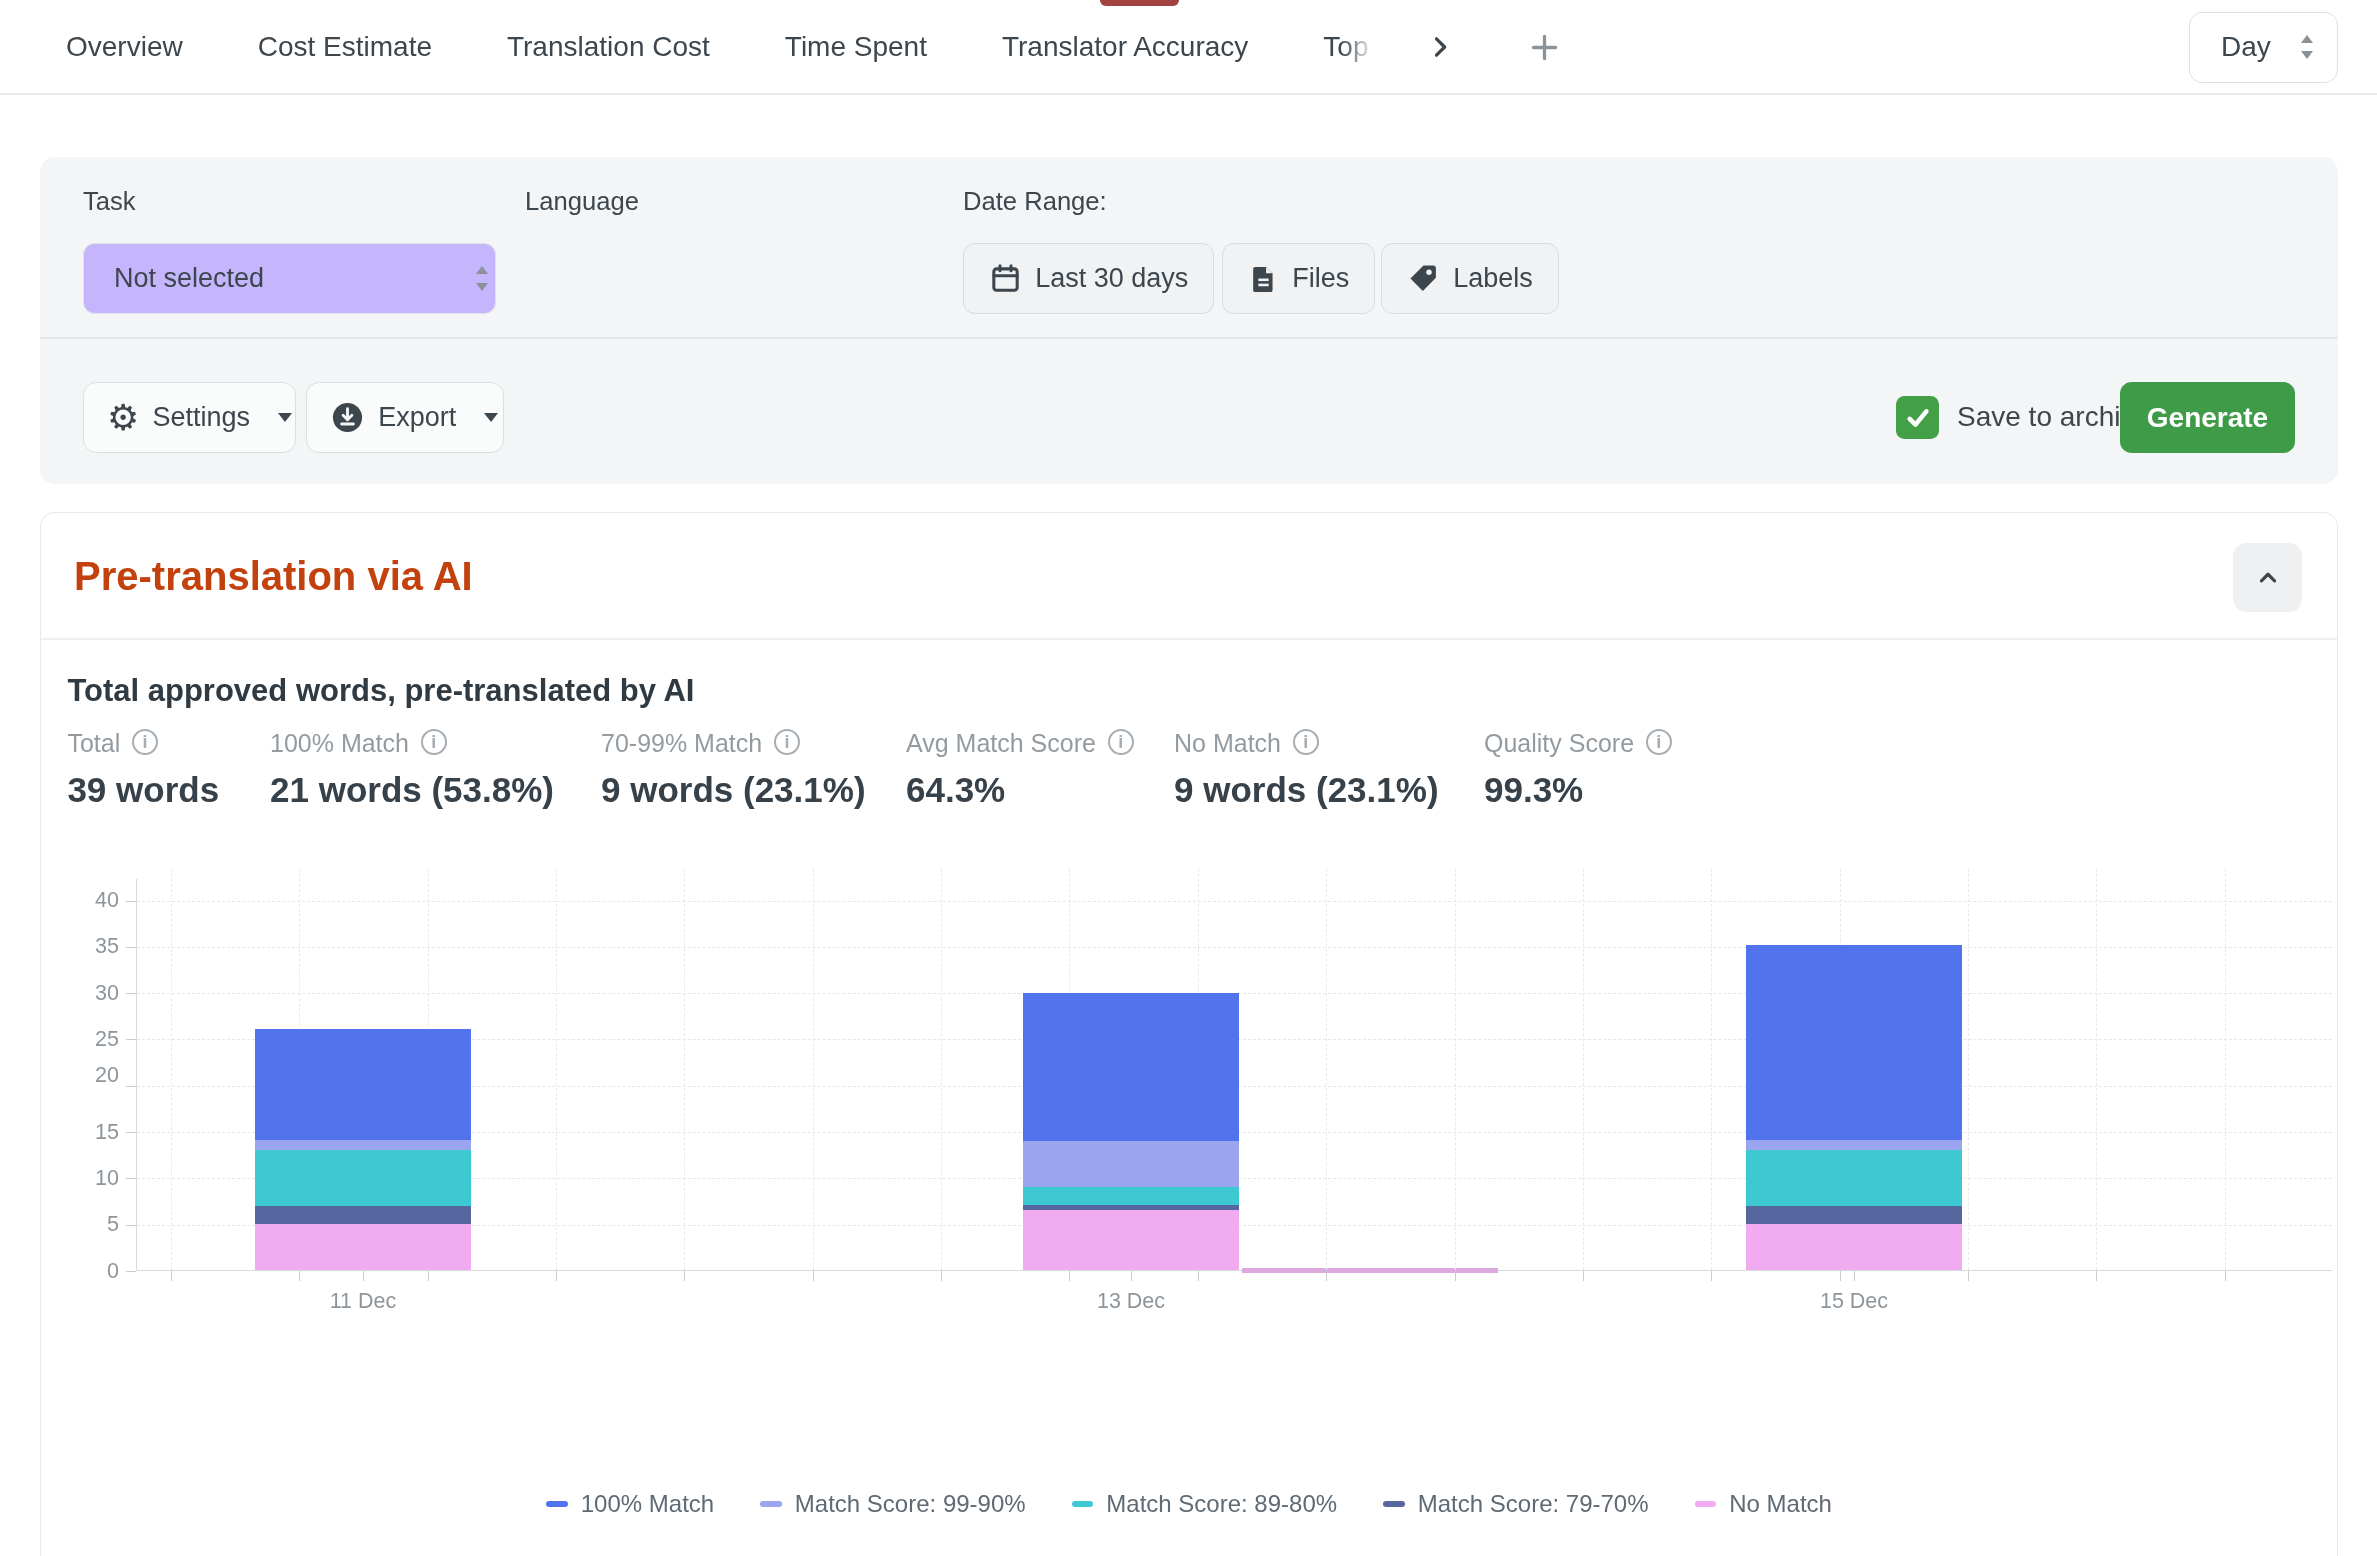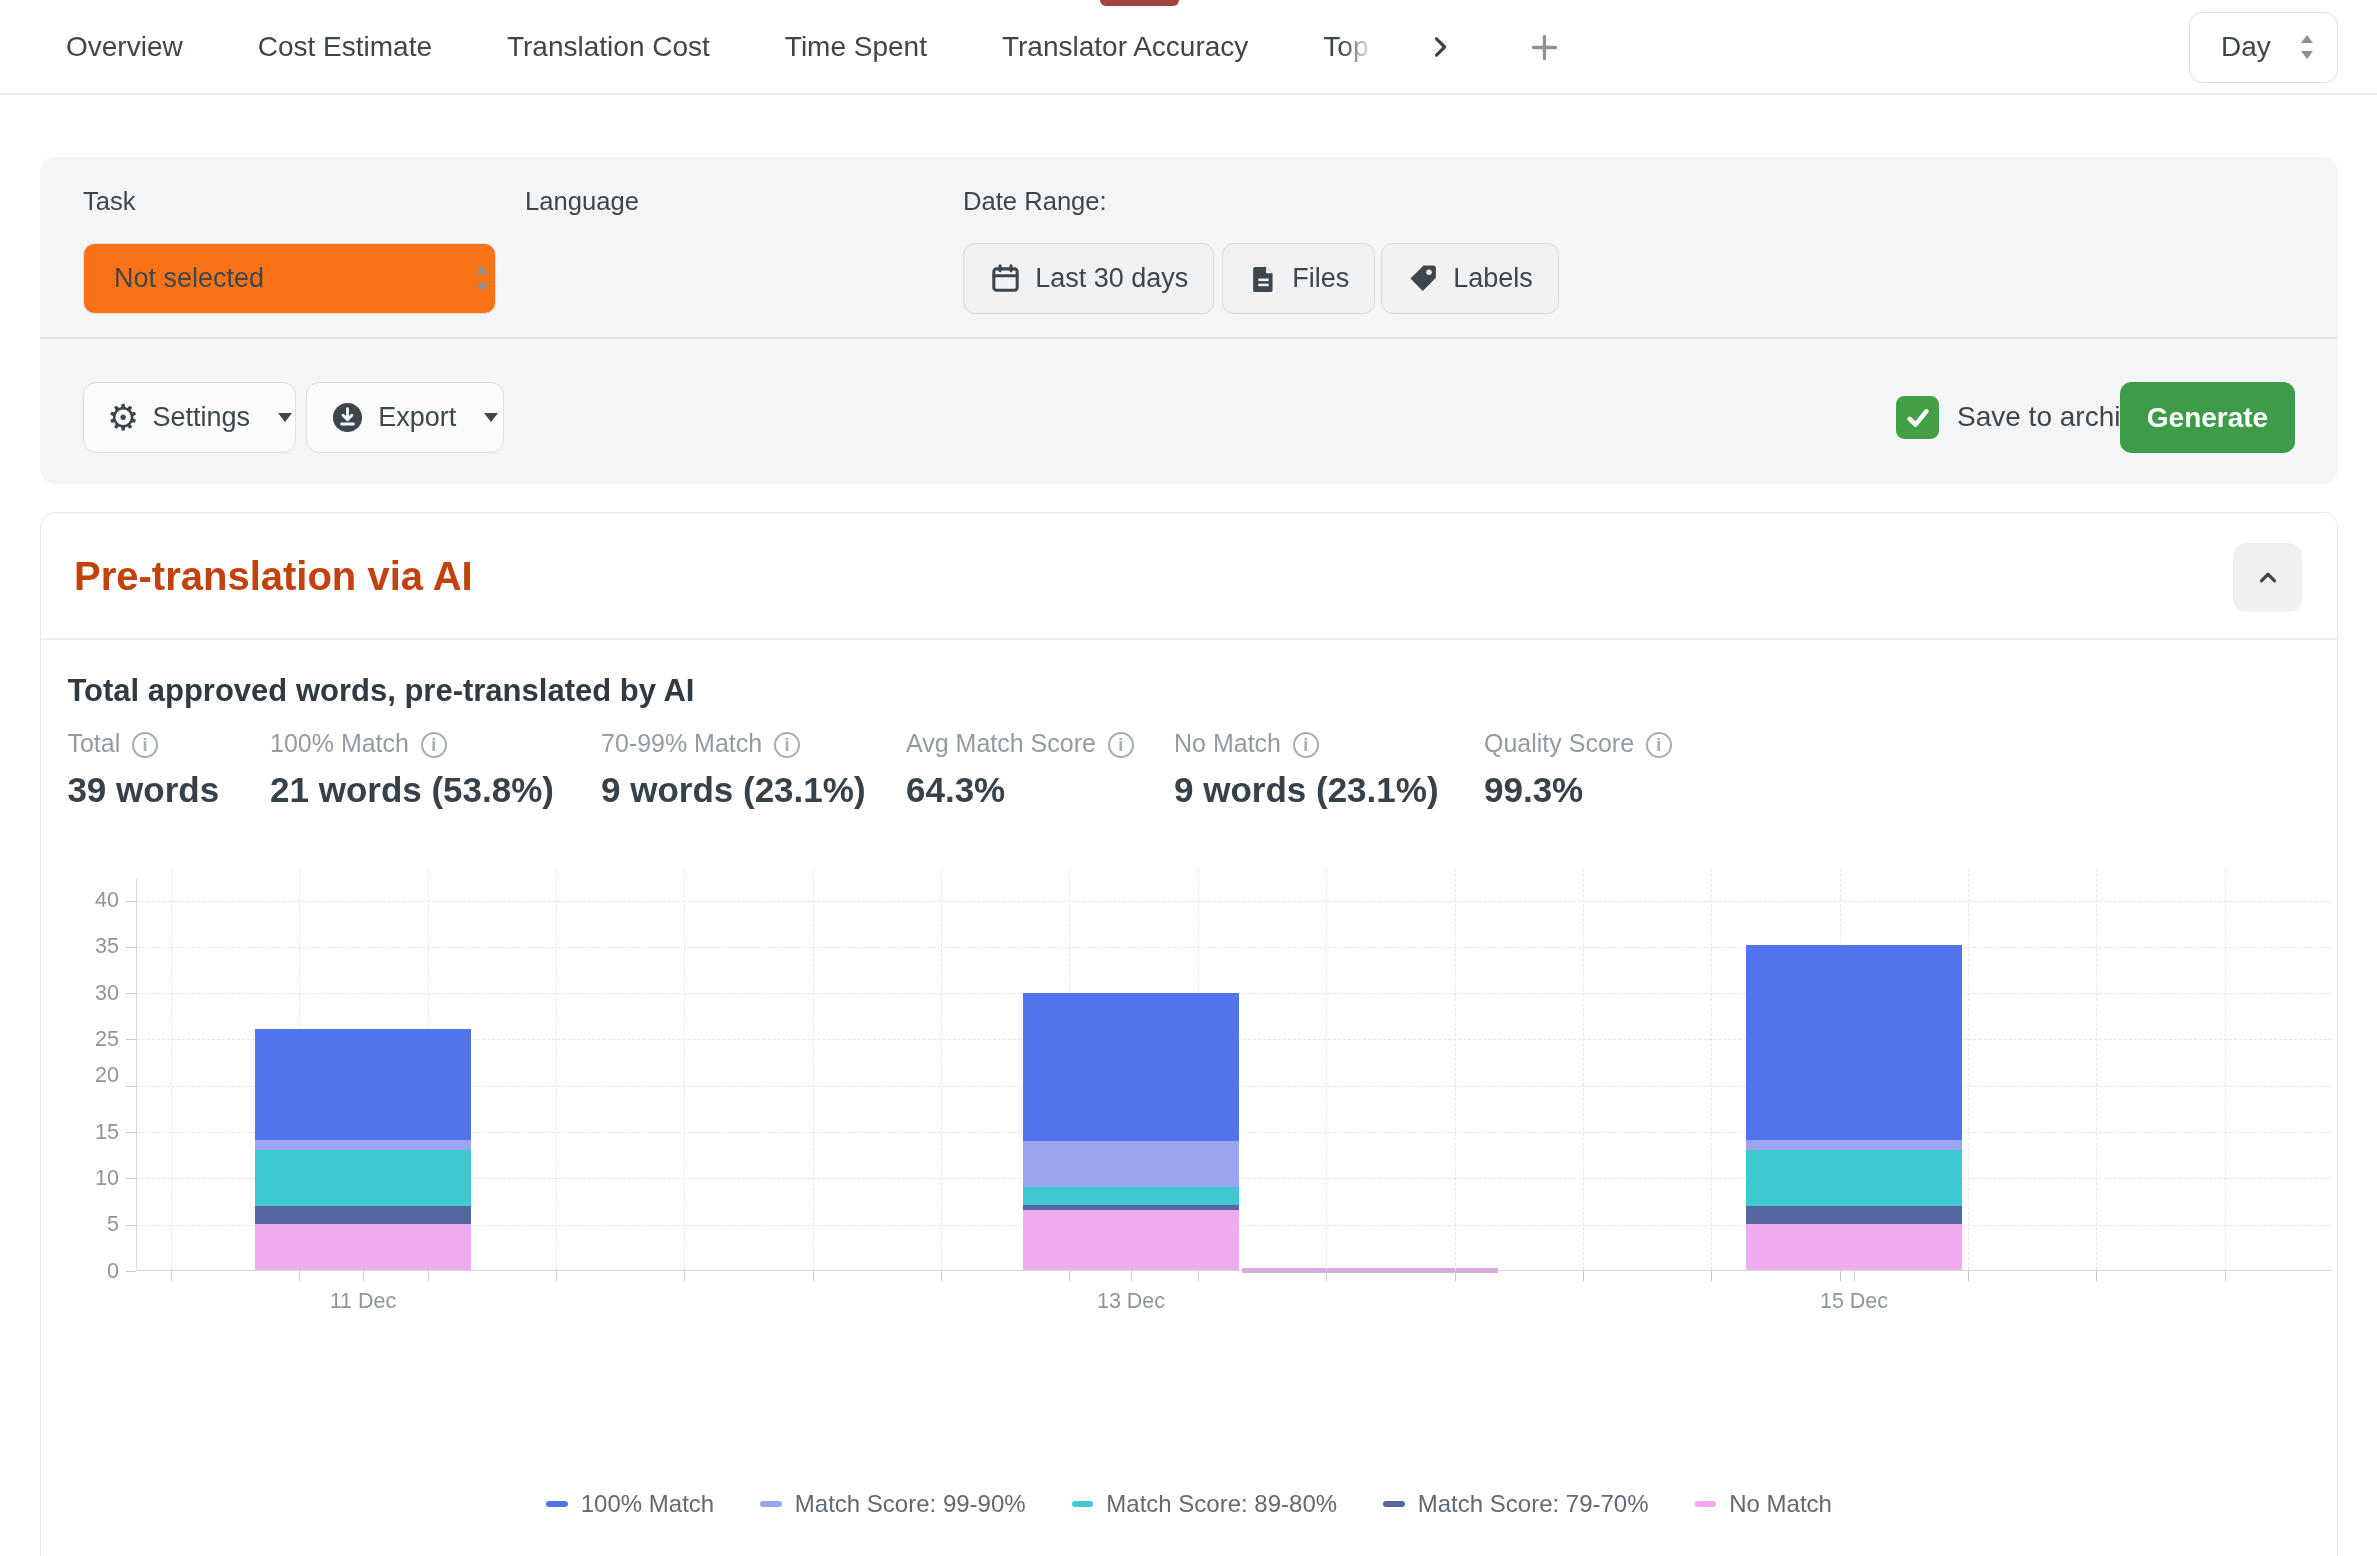--- a/index.html
+++ b/index.html
@@ -25,38 +25,38 @@
   .sel-day { left:2189px; width:149px; }
   .caret2 { position:relative; width:16.5px; height:26.4px; flex:0 0 auto; }
   .caret2::before { content:""; position:absolute; left:1.7px; top:0.8px; border-left:6.6px solid transparent; border-right:6.6px solid transparent; border-bottom:8.3px solid #8a9298; }
   .caret2::after { content:""; position:absolute; left:1.7px; bottom:0.8px; border-left:6.6px solid transparent; border-right:6.6px solid transparent; border-top:8.3px solid #8a9298; }
   .caret-down { width:0; height:0; border-left:7.4px solid transparent; border-right:7.4px solid transparent; border-top:9px solid #3d464d; margin-left:15px; }
 
   
   .filter-panel { position:absolute; left:40px; top:157px; width:2298px; height:327px; background:#f3f5f7; border-radius:15px; }
   .f-label { position:absolute; top:30px; font-size:25.6px; color:#3d464d; }
   .ctl { position:absolute; top:86px; height:71px; display:flex; align-items:center; font-size:27px; color:#3d464d; cursor:pointer; }
-  .select { background:#f97316; border:1.7px solid #dfe3e6; border-radius:11.6px; justify-content:space-between; padding:0 4px 0 30px; }
+  .select { background:#c4b5fd; border:1.7px solid #dfe3e6; border-radius:11.6px; justify-content:space-between; padding:0 4px 0 30px; }
   .gbtn { background:#f0f2f4; border:1.7px solid #d8dcdf; border-radius:11.6px; padding:0 25px; gap:13.2px; }
   .f-divider { position:absolute; left:0; top:180px; right:0; height:1.7px; background:#e5e8ea; }
   .row2btn { position:absolute; top:225px; height:71px; display:flex; align-items:center; background:#fafbfb; border:1.7px solid #dcdfe2; border-radius:13.2px; padding:0 23px; gap:13.2px; font-size:27px; color:#3d464d; cursor:pointer; }
   .gear-glyph { font-size:36px; line-height:36px; }
   .checkbox { position:absolute; left:1856px; top:239px; width:43px; height:43px; background:#43a046; border-radius:8.3px; display:flex; align-items:center; justify-content:center; cursor:pointer; }
   .check-label { position:absolute; left:1917px; top:244px; font-size:28px; color:#3d464d; }
   .generate-btn { position:absolute; right:43px; top:225px; height:71px; width:175px; background:#3e9b47; color:#fff; border-radius:11.6px; display:flex; align-items:center; justify-content:center; font-size:28px; font-weight:700; cursor:pointer; }
 
   
   .main-panel { position:absolute; left:40px; top:512px; width:2298px; height:1045px; background:#fff; border:1.7px solid #e7eaec; border-bottom:none; border-radius:15px 15px 0 0; }
   .panel-title { position:absolute; left:33px; top:41px; font-size:40px; font-weight:700; color:#c2410c; }
   .collapse-btn { position:absolute; right:35px; top:30px; width:69px; height:69px; background:#eef0f2; border-radius:13.2px; display:flex; align-items:center; justify-content:center; cursor:pointer; }
   .p-divider { position:absolute; left:0; right:0; top:125px; height:1.7px; background:#edeff1; }
   .section-title { position:absolute; left:26.4px; top:160px; font-size:31px; font-weight:700; color:#2f3a42; }
 
   .stat { position:absolute; top:216px; }
-  .stat .s-label { display:flex; align-items:flex-end; font-size:25px; color:#939ba1; }
+  .stat .s-label { display:flex; align-items:flex-start; font-size:25px; color:#939ba1; }
   .stat .s-value { margin-top:11.6px; font-size:35px; font-weight:700; color:#37414a; }
   .info { display:inline-block; width:26.4px; height:26.4px; border:2.5px solid #a6adb3; border-radius:50%; color:#a6adb3; font-size:18px; font-weight:700; text-align:center; line-height:22px; margin-left:11.6px; font-style:normal; cursor:pointer; }
   .info::after { content:"i"; }
 
   
   .chart-plot { position:absolute; left:95px; top:366px; width:2196px; height:392px; border-left:1.7px solid #d6dadd; border-bottom:1.7px solid #d6dadd; }
   .hgrid { position:absolute; left:0; width:100%; height:0; border-top:1.7px dashed #e5e7ea; }
   .vgrid { position:absolute; top:-10px; bottom:0; width:0; border-left:1.7px dashed #e7e9ec; }
   .xtick { position:absolute; width:0; height:10px; border-left:1.7px solid #c7ccd0; }
   .ytick { position:absolute; width:10px; height:0; border-top:1.7px solid #c7ccd0; left:-10.7px; }

